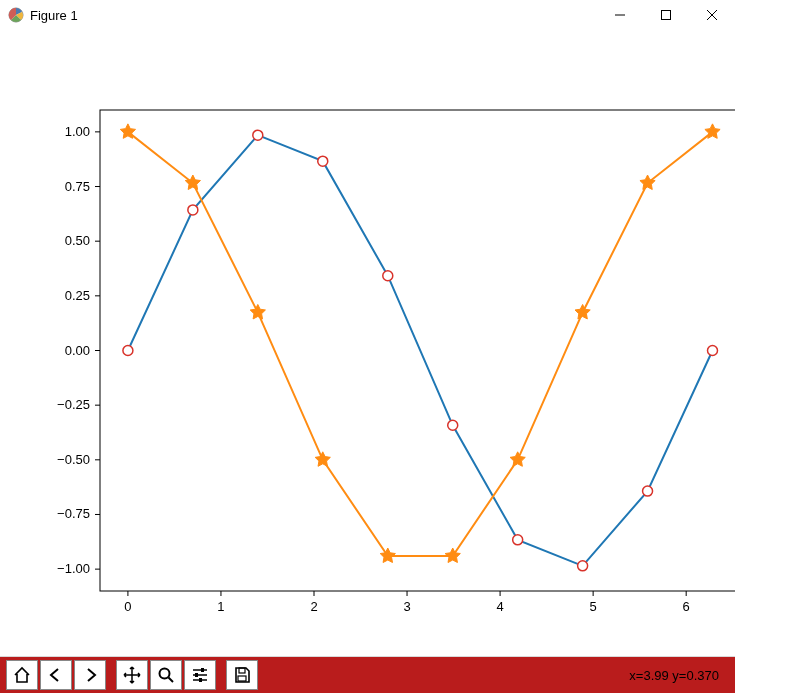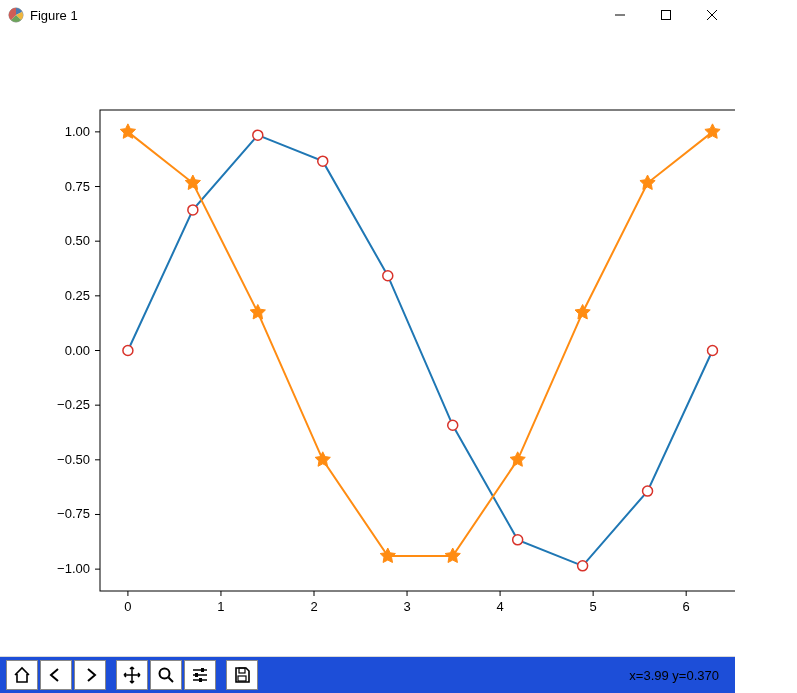--- a/index.html
+++ b/index.html
@@ -6,21 +6,21 @@
   .window { width:735px; height:693px; display:flex; flex-direction:column; background:#fff; position:relative; }
   .titlebar { height:30px; display:flex; align-items:center; padding:0 0 0 8px; background:#fff; }
   .titlebar .app-icon { width:16px; height:16px; margin-right:6px; display:inline-flex; }
   .titlebar .title { flex:0 0 auto; }
   .titlebar .spacer { flex:1; }
   .win-btn { width:46px; height:30px; display:flex; align-items:center; justify-content:center; }
   .win-btn svg { display:block; }
   .canvas-area { flex:1; position:relative; overflow:hidden; }
   .plot-svg { position:absolute; left:0; top:0; }
   .axis-text { font-size:13px; fill:#000; }
-  .toolbar { height:36px; background:#1d4ed8; border-top:1px solid #d9d9d9; display:flex; align-items:center; padding:0 6px; gap:2px; }
+  .toolbar { height:36px; background:#b91c1c; border-top:1px solid #d9d9d9; display:flex; align-items:center; padding:0 6px; gap:2px; }
   .tb-btn { width:30px; height:28px; display:flex; align-items:center; justify-content:center; border:1px solid #888; background:#fff; }
   .tb-sep { width:6px; }
   .toolbar .tb-spacer { flex:1; }
   .toolbar .coords { font-size:13px; padding-right:10px; }
 </style>
 </head>
 <body>
 <div class="window">
 
   <div class="titlebar">

